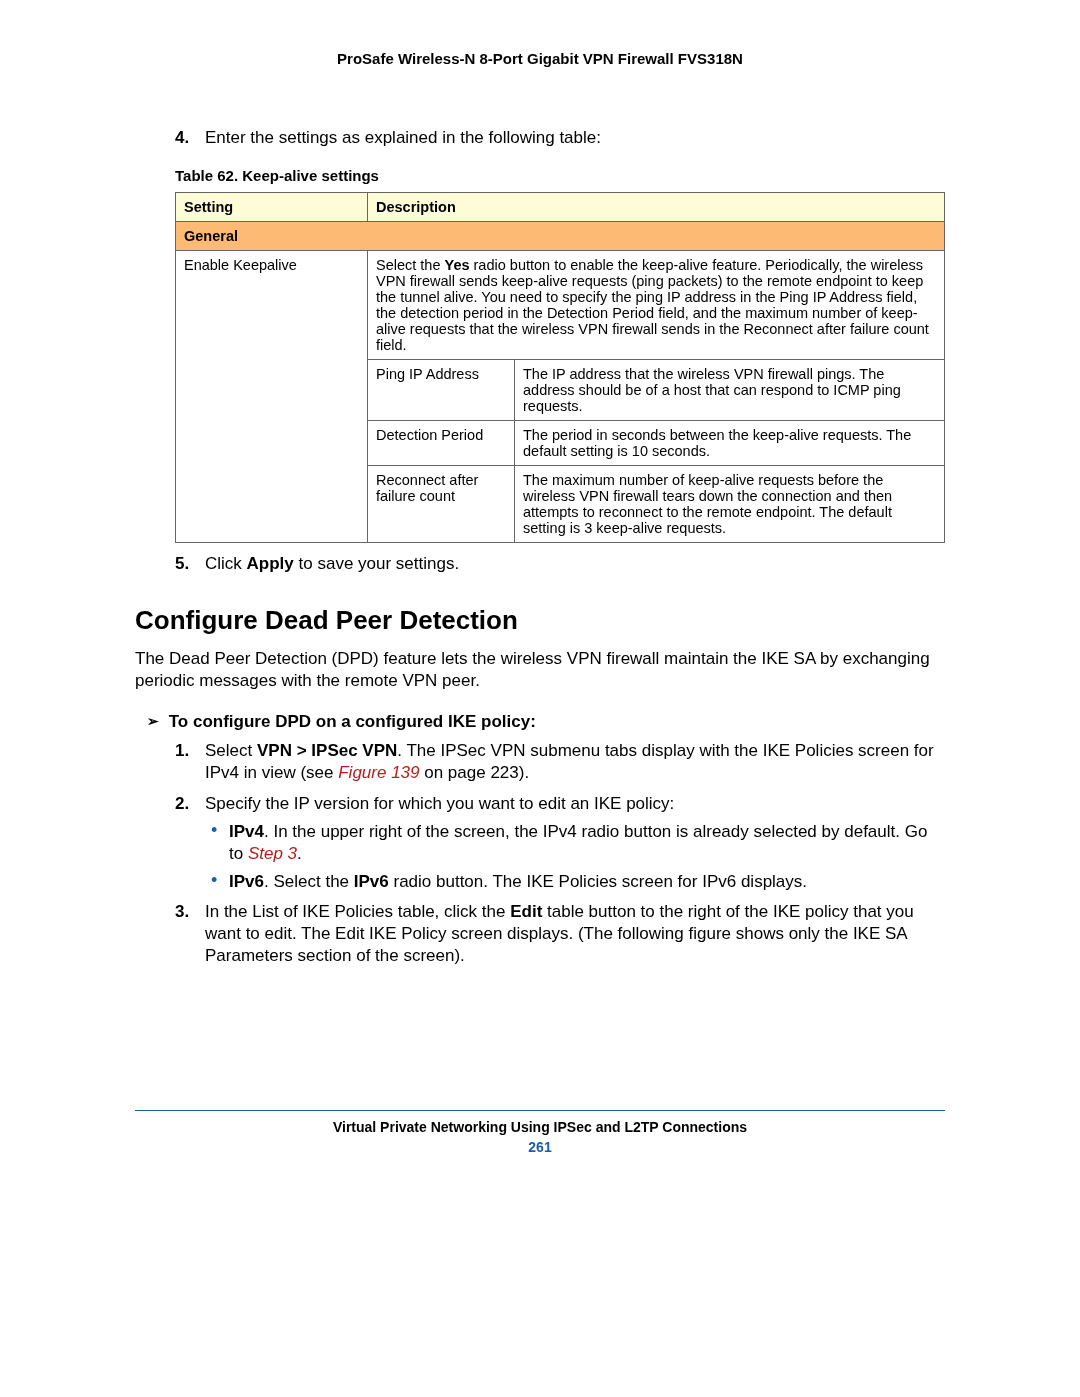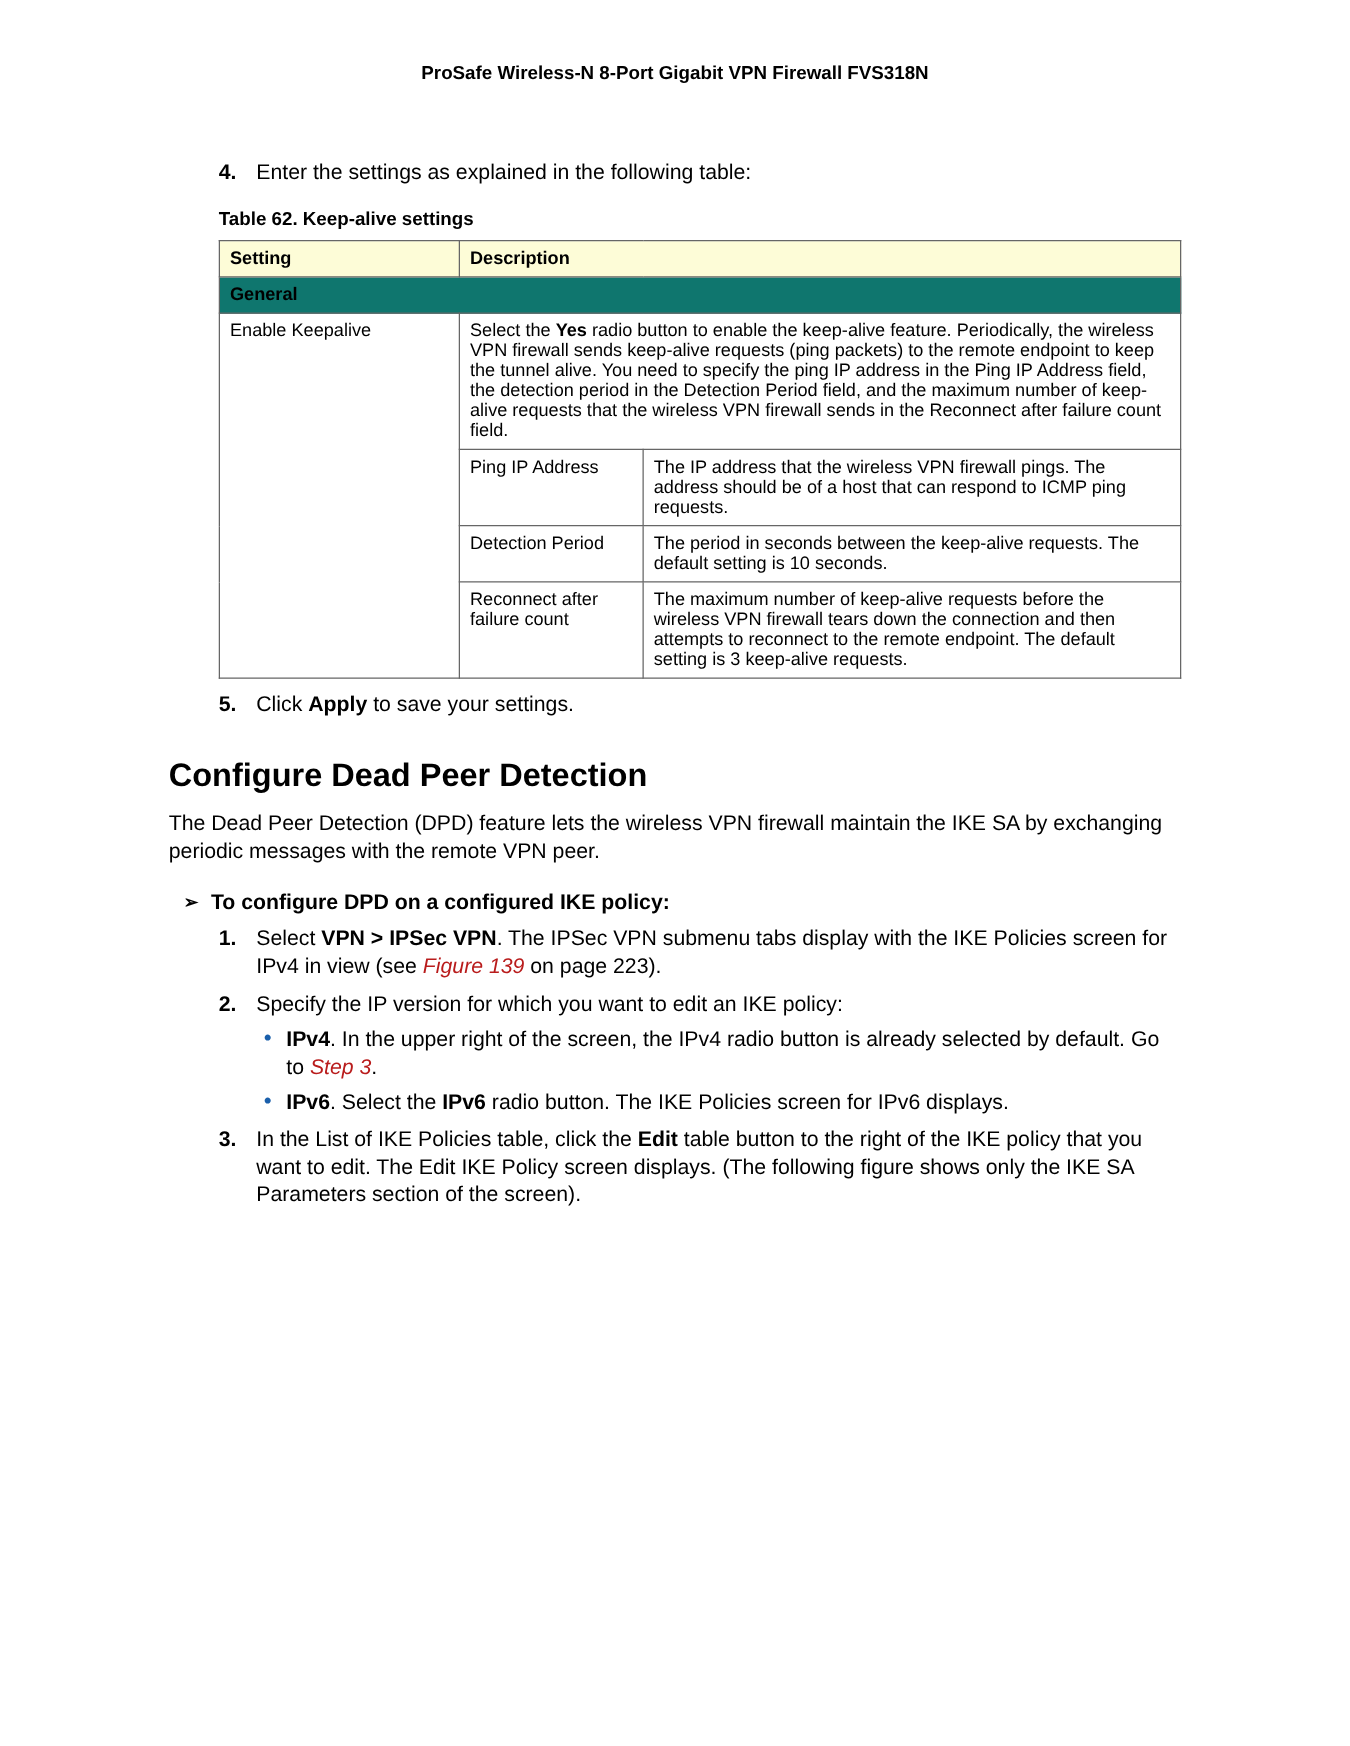--- a/index.html
+++ b/index.html
@@ -56,21 +56,21 @@
     border: 1px solid #666;
     padding: 6px 8px;
     text-align: left;
     vertical-align: top;
   }
   table.settings th.hdr {
     background: #fdfcd7;
     font-weight: bold;
   }
   table.settings th.section {
-    background: #0f766e;
+    background: #fdba74;
     font-weight: bold;
   }
   .subcol1 { width: 175px; }
   .subcol2 { width: 130px; }
   h2.section-heading {
     font-size: 26px;
     font-weight: bold;
     margin: 30px 0 12px 0;
     color: #000;
     font-family: "Segoe UI Light", "Arial", sans-serif;
@@ -217,14 +217,19 @@
           <span class="b">IPv6</span><span>. Select the </span><span class="b">IPv6</span><span> radio button. The IKE Policies screen for IPv6 displays.</span>
         </li>
       </ul>
     </li>
     <li>
       <span class="li-num">3.</span>
       <span>In the List of IKE Policies table, click the </span><span class="b">Edit</span><span> table button to the right of the IKE policy that you want to edit. The Edit IKE Policy screen displays. (The following figure shows only the IKE SA Parameters section of the screen).</span>
     </li>
   </ol>
 
+  <div class="footer">
+    <hr class="footer-line">
+    <div class="footer-title">Virtual Private Networking Using IPSec and L2TP Connections</div>
+    <div class="footer-page">261</div>
+  </div>
 
 </div>
 
 </body></html>

